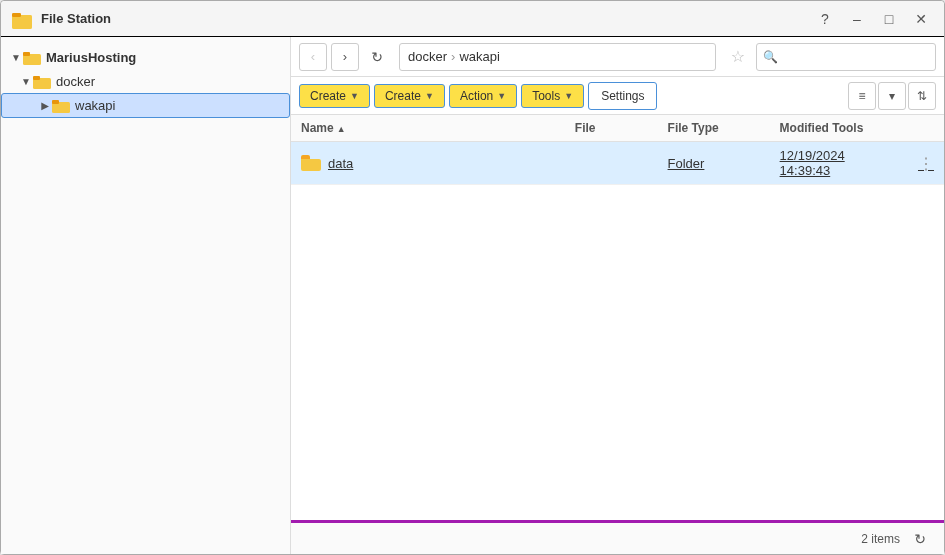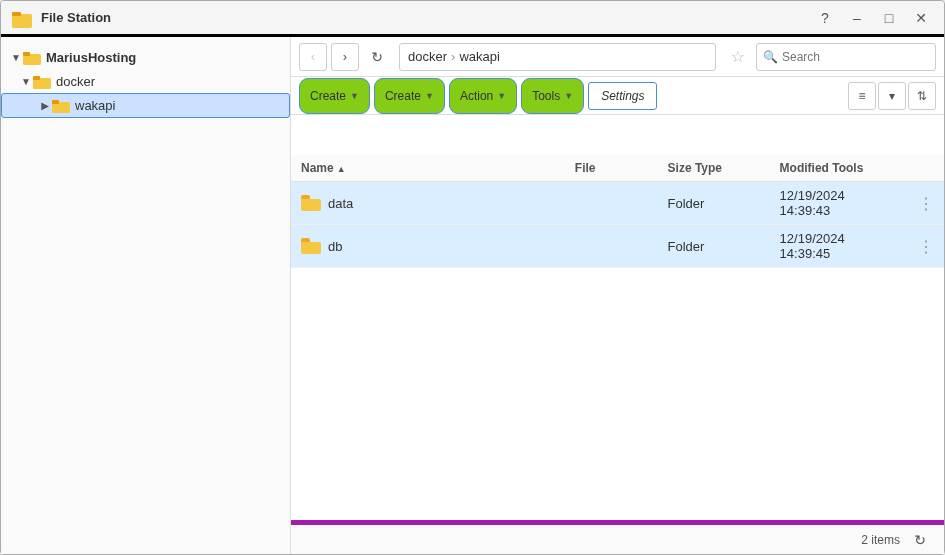--- a/index.html
+++ b/index.html
@@ -21,21 +21,21 @@
       border: 1px solid #aaa;
       border-radius: 4px;
       display: flex;
       flex-direction: column;
       box-shadow: 0 4px 16px rgba(0,0,0,0.18);
     }
     
     .titlebar {
       height: 36px;
       background: #f5f5f5;
-      border-bottom: 3px solid #000000;
+      border-bottom: 1px solid #000000;
       display: flex;
       align-items: center;
       padding: 0 10px;
       border-radius: 4px 4px 0 0;
       flex-shrink: 0;
     }
     .titlebar-icon {
       width: 22px;
       height: 22px;
       margin-right: 8px;
@@ -212,45 +212,44 @@
     .toolbar-actions {
       height: 38px;
       border-bottom: 1px solid #ddd;
       display: flex;
       align-items: center;
       padding: 0 8px;
       gap: 4px;
       flex-shrink: 0;
     }
     .action-btn {
-      height: 36px;
+      height: 24px;
       padding: 0 10px;
-      background: #84cc16;
+      background: #fde047;
       border: 1px solid #4a90d9;
-      border-radius: 9px;
+      border-radius: 3px;
       cursor: pointer;
       font-size: 12px;
       color: #333;
       display: flex;
       align-items: center;
       gap: 4px;
     }
     .action-btn .dropdown-arrow { font-size: 9px; color: #555; }
     .settings-btn {
       height: 28px;
       padding: 0 12px;
       background: #fff;
       border: 1px solid #4a90d9;
       border-radius: 3px;
       cursor: pointer;
       font-size: 12px;
       color: #333;
       display: flex;
       align-items: center;
-      font-style: italic;
     }
     .view-btns {
       margin-left: auto;
       display: flex;
       align-items: center;
       gap: 2px;
     }
     .view-btn {
       width: 28px;
       height: 28px;
@@ -263,21 +262,20 @@
       justify-content: center;
       font-size: 12px;
       color: #555;
     }
 
     
     .file-list {
       flex: 1;
       overflow-y: auto;
       overflow-x: hidden;
-      margin-top: 40px;
     }
     .file-table {
       width: 100%;
       border-collapse: collapse;
     }
     .file-table th {
       text-align: left;
       padding: 6px 10px;
       font-size: 12px;
       font-weight: 600;
@@ -291,20 +289,21 @@
     .file-table th .sort-arrow { font-size: 9px; margin-left: 3px; }
     .file-table td {
       padding: 6px 10px;
       font-size: 13px;
       color: #333;
       border-bottom: 1px solid #f0f0f0;
       vertical-align: middle;
     }
     .file-table tr.selected td {
       background: #dbeeff;
+      text-decoration: underline;
     }
     .file-name-cell {
       display: flex;
       align-items: center;
       gap: 7px;
     }
     .folder-color {
       display: inline-block;
       width: 20px;
       height: 16px;
@@ -329,21 +328,21 @@
     .col-name { width: 45%; }
     .col-size { width: 15%; }
     .col-type { width: 18%; }
     .col-date { width: 22%; }
     .col-more { width: 5%; text-align: center; }
     .more-icon { color: #999; font-size: 16px; cursor: pointer; }
 
     
     .statusbar {
       height: 34px;
-      border-top: 5px solid #a21caf;
+      border-top: 3px solid #a21caf;
       display: flex;
       align-items: center;
       justify-content: flex-end;
       padding: 0 12px;
       gap: 8px;
       background: #fafafa;
       flex-shrink: 0;
     }
     .status-text { font-size: 12px; color: #555; }
     .status-refresh-btn {
@@ -424,21 +423,20 @@
         <button class="nav-btn">›</button>
         <button class="refresh-btn">↻</button>
         <div class="breadcrumb-bar">
           <span>docker</span>
           <span class="breadcrumb-sep">›</span>
           <span>wakapi</span>
         </div>
         <button class="star-btn">☆</button>
         <div class="search-bar">
           <span class="search-icon-wrap">🔍</span>
-          <input type="text" placeholder="Search" style="">
         </div>
       </div>
 
       <div class="toolbar-actions">
         <button class="action-btn">
           <span>Create</span>
           <span class="dropdown-arrow">▼</span>
         </button>
         <button class="action-btn">
           <span>Create</span>
@@ -466,53 +464,41 @@
         <table class="file-table">
           <thead>
             <tr>
               <th class="col-name">
                 <span>Name</span><span class="sort-arrow">▲</span>
               </th>
               <th class="col-size">
                 <span>File</span>
               </th>
               <th class="col-type">
-                <span>Size Type</span>
+                <span>File Type</span>
               </th>
               <th class="col-date">
                 <span>Modified Tools</span>
               </th>
               <th class="col-more"></th>
             </tr>
           </thead>
           <tbody id="file-tbody">
           <tr class="selected">
       <td class="col-name">
         <div class="file-name-cell">
           <span class="folder-color"></span>
           <span>data</span>
         </div>
       </td>
       <td class="col-size"></td>
       <td class="col-type">Folder</td>
       <td class="col-date">12/19/2024 14:39:43</td>
       <td class="col-more"><span class="more-icon">⋮</span></td>
     </tr>
-              <tr class="selected">
-      <td class="col-name">
-        <div class="file-name-cell">
-          <span class="folder-color"></span>
-          <span>db</span>
-        </div>
-      </td>
-      <td class="col-size"></td>
-      <td class="col-type">Folder</td>
-      <td class="col-date">12/19/2024 14:39:45</td>
-      <td class="col-more"><span class="more-icon">⋮</span></td>
-    </tr>
             </tbody>
         </table>
       </div>
 
       <div class="statusbar">
         <span class="status-text">2 items</span>
         <button class="status-refresh-btn">↻</button>
       </div>
     </div>
   </div>

